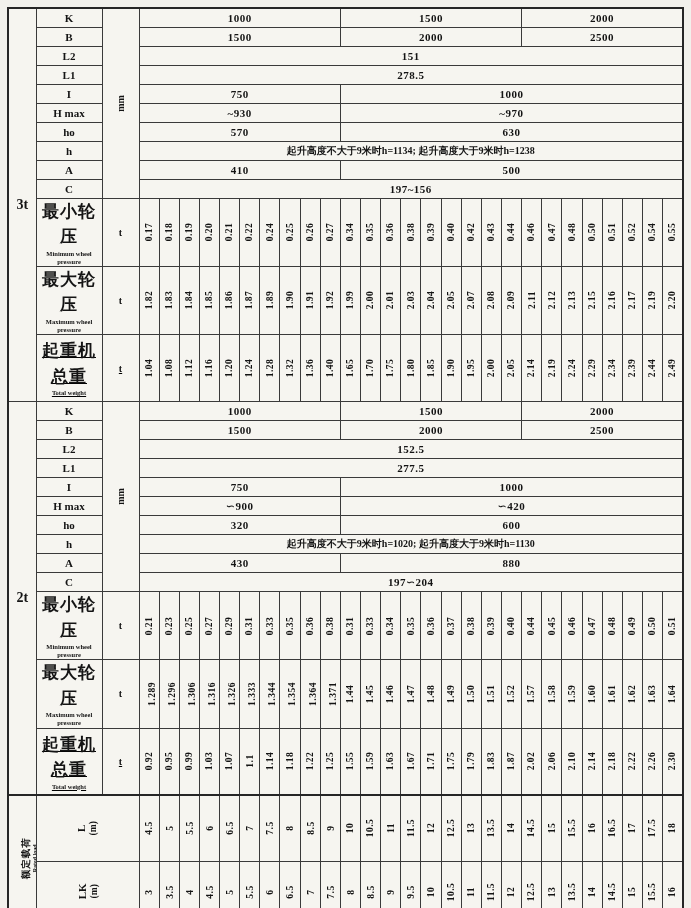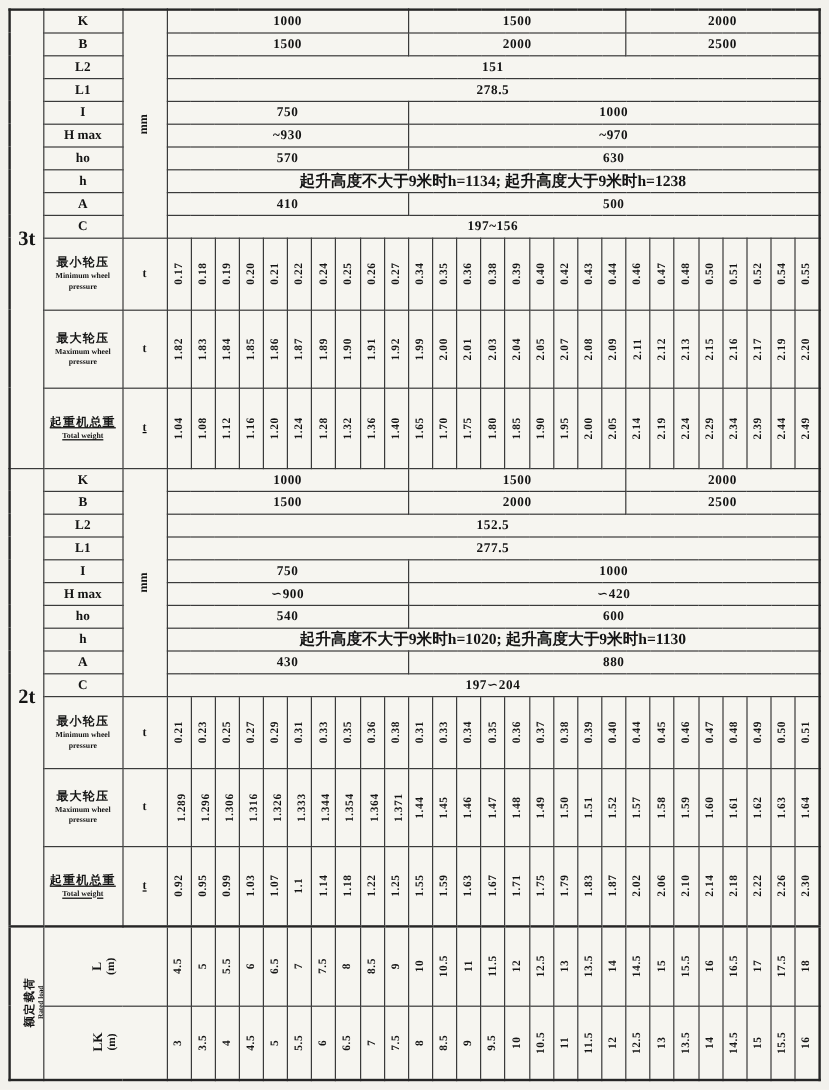--- a/index.html
+++ b/index.html
@@ -25,28 +25,28 @@
     overflow: hidden;
   }
   tr.r-param { height: 19px; }
   tr.r-d1 { height: 60px; }
   tr.r-d2 { height: 65px; }
   tr.r-d3 { height: 67px; text-decoration: underline; }
   tr.r-l  { height: 66px; }
   tr.r-lk { height: 62px; }
   tr.r-l td { border-top: 2px solid #262626; }
 
-  .group  { font-size: 17px; }
+  .group  { font-size: 14px; }
   .pname  { font-size: 11px; }
   .pval   { font-size: 11px; letter-spacing: 0.5px; }
-  .pval.note { font-size: 13px; letter-spacing: 0; margin-top: 24px; }
+  .pval.note { font-size: 10px; letter-spacing: 0; margin-top: 24px; }
   .unit-cell { font-size: 10px; }
   .unit-t { font-size: 10px; font-style: normal; }
 
-  .rlabel .zh { font-size: 10px; letter-spacing: 1px; line-height: 1.5; }
+  .rlabel .zh { font-size: 17px; letter-spacing: 1px; line-height: 1.5; }
   .rlabel .en { font-size: 6.5px; line-height: 1.25; max-width: 52px; margin: 0 auto; }
 
   .v { display: inline-block; transform: rotate(-90deg); white-space: nowrap; }
   .dval { font-size: 9.5px; }
   .dval .v { letter-spacing: 0.5px; }
 
   .vblock { display: inline-block; transform: rotate(-90deg); white-space: nowrap; text-align: center; }
   .vblock .zh-v { font-size: 9.5px; letter-spacing: 1px; line-height: 1.2; }
   .vblock .en-v { font-size: 6px; line-height: 1.2; }
   .vblock .l-main { font-size: 11px; line-height: 1.2; }
@@ -268,21 +268,21 @@
         <td colspan="10" class="pval">750</td>
         <td colspan="17" class="pval">1000</td>
       </tr>
       <tr class="r-param">
         <td class="pname">H max</td>
         <td colspan="10" class="pval">∽900</td>
         <td colspan="17" class="pval">∽420</td>
       </tr>
       <tr class="r-param">
         <td class="pname">ho</td>
-        <td colspan="10" class="pval">540</td>
+        <td colspan="10" class="pval">320</td>
         <td colspan="17" class="pval">600</td>
       </tr>
       <tr class="r-param">
         <td class="pname">h</td>
         <td colspan="27" class="pval note">起升高度不大于9米时h=1020; 起升高度大于9米时h=1130</td>
       </tr>
       <tr class="r-param">
         <td class="pname">A</td>
         <td colspan="10" class="pval">430</td>
         <td colspan="17" class="pval">880</td>

